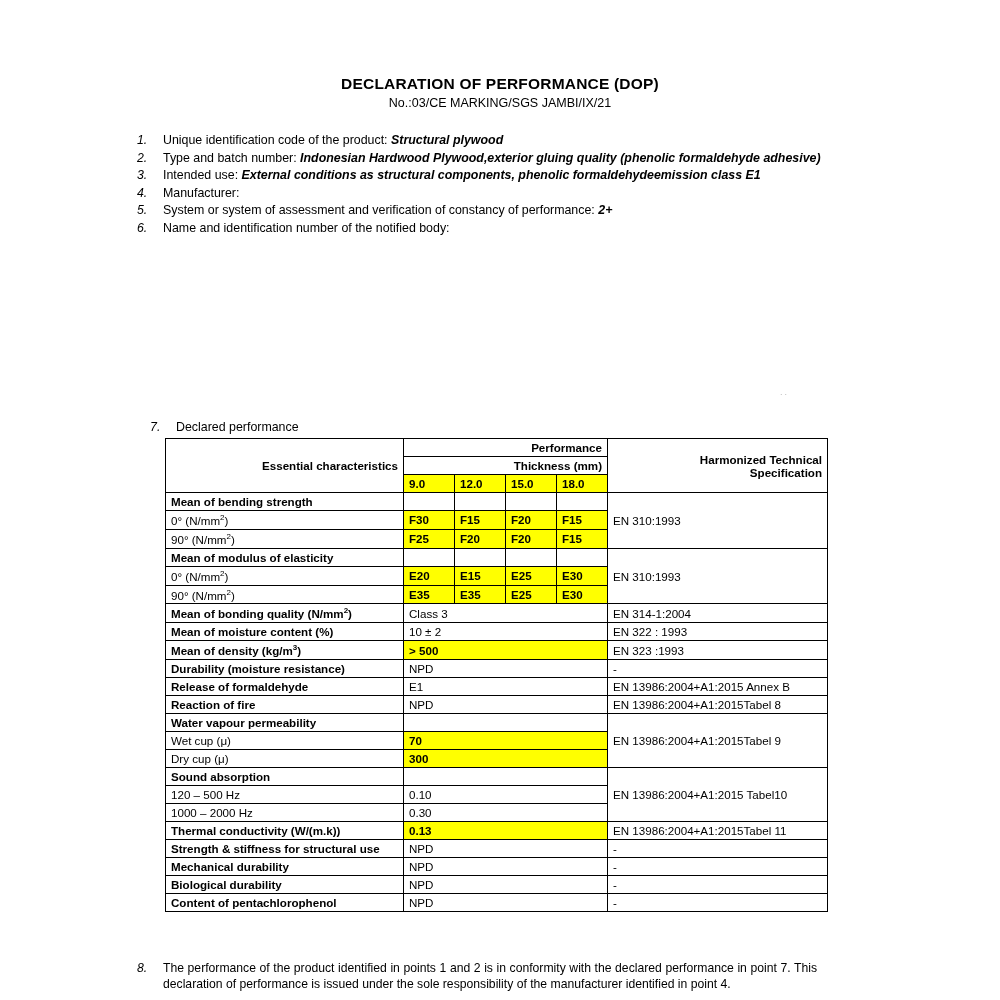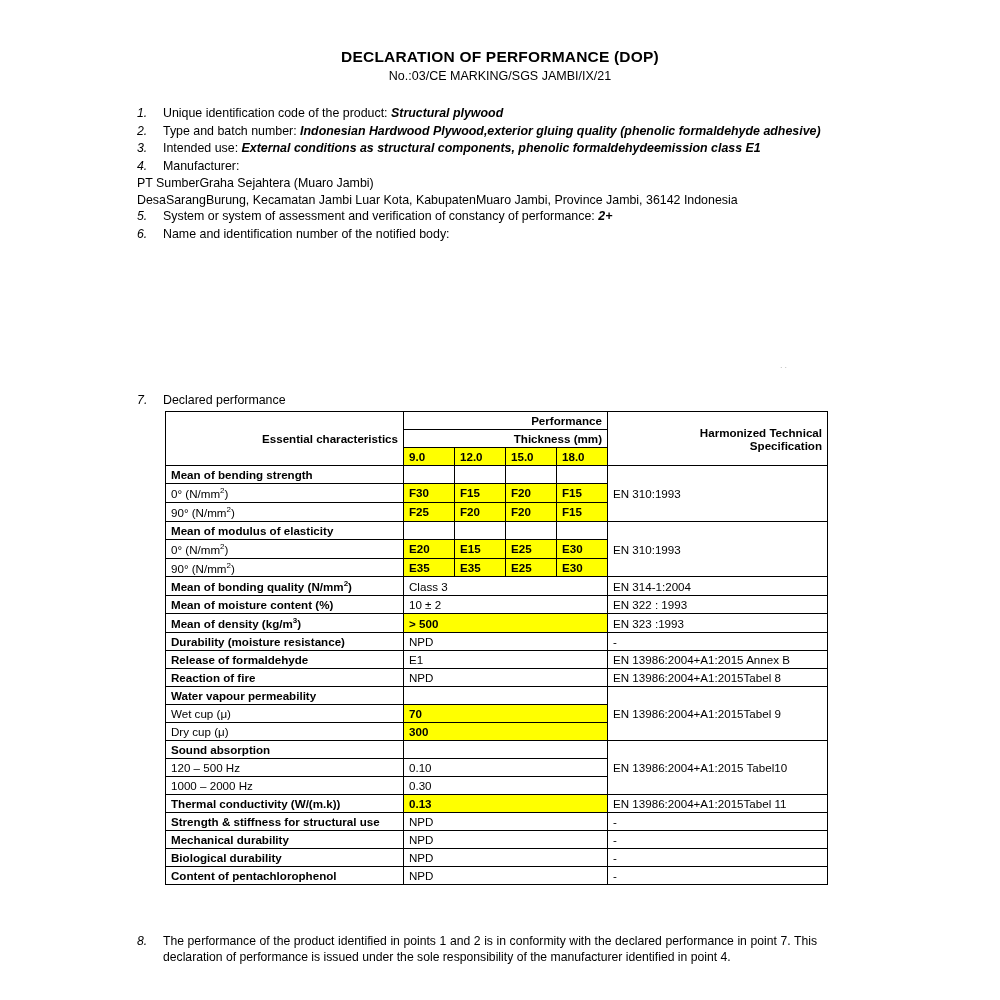--- a/index.html
+++ b/index.html
@@ -17,21 +17,21 @@
   }
   .page {
     width: 1000px;
     height: 1000px;
     position: relative;
     box-sizing: border-box;
     padding: 0;
   }
   .title-block {
     text-align: center;
-    margin-top: 48px;
+    margin-top: 75px;
   }
   .doc-title {
     font-size: 15.5px;
     font-weight: bold;
     letter-spacing: 0.2px;
   }
   .doc-subtitle {
     font-size: 12.5px;
     font-weight: normal;
     margin-top: 3px;
@@ -72,21 +72,21 @@
   .faint {
     position: absolute;
     left: 780px;
     top: 312px;
     font-size: 9px;
     color: #b9b9b9;
     letter-spacing: 2px;
   }
   .declared-label {
     position: absolute;
-    left: 137px;
+    left: 150px;
     top: 345px;
     font-size: 12.4px;
   }
   .declared-label .num {
     font-style: italic;
     display: inline-block;
     width: 26px;
   }
   table.perf {
     position: absolute;
@@ -157,24 +157,20 @@
     <div class="item">
       <div class="num">3.</div>
       <div class="txt"><span>Intended use: </span><span class="b-ital">External conditions as structural components, phenolic formaldehydeemission class E1</span></div>
     </div>
 
     <div class="item">
       <div class="num">4.</div>
       <div class="txt"><span>Manufacturer:</span></div>
     </div>
 
-    <div class="addr-block">
-      <div class="plain-line">PT SumberGraha Sejahtera (Muaro Jambi)</div>
-      <div class="plain-line">DesaSarangBurung, Kecamatan Jambi Luar Kota, KabupatenMuaro Jambi, Province Jambi, 36142 Indonesia</div>
-    </div>
 
     <div class="item">
       <div class="num">5.</div>
       <div class="txt"><span>System or system of assessment and verification of constancy of performance: </span><span class="b-ital">2+</span></div>
     </div>
 
     <div class="item">
       <div class="num">6.</div>
       <div class="txt"><span>Name and identification number of the notified body:</span></div>
     </div>

